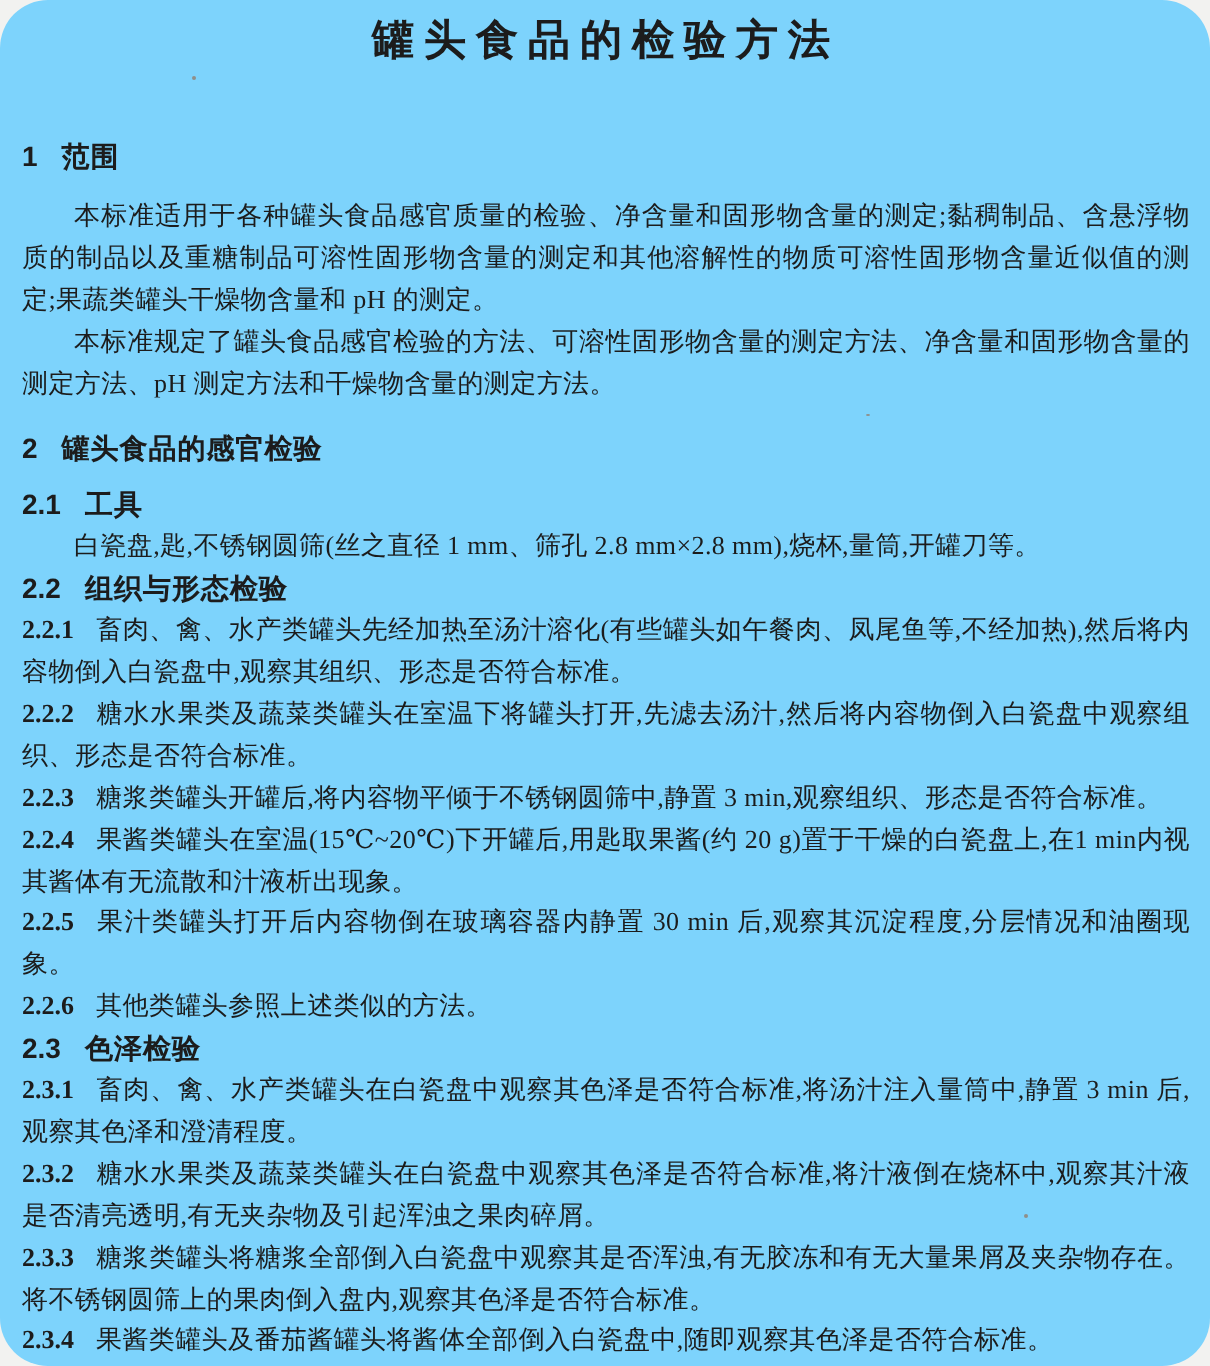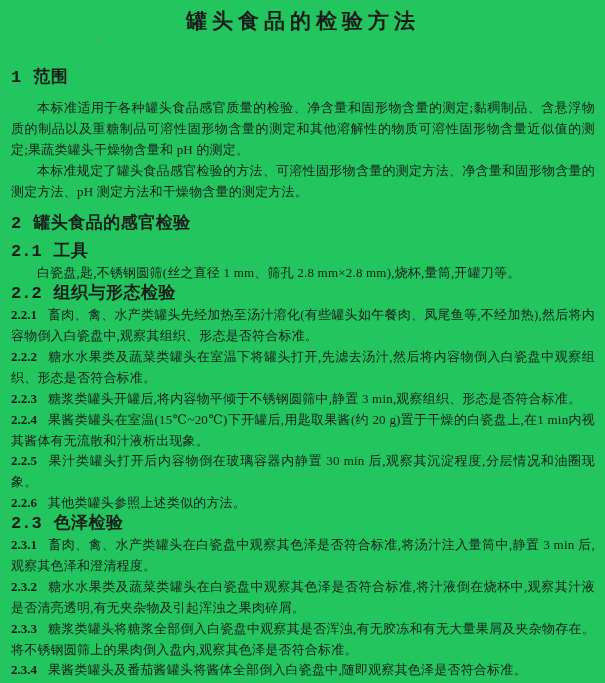--- a/index.html
+++ b/index.html
@@ -6,38 +6,39 @@
   body{
     width:605px;height:683px;
     background:#f2f2f0;
     font-family:"Liberation Serif","DejaVu Serif",serif;
   }
   .page{
     position:relative;
     box-sizing:border-box;
     width:605px;height:683px;
     padding:6px 10px 0 11px;
-    background:#22c55e;
+    background:#7dd3fc;
     color:#1c1c1c;
     overflow:hidden;
+    border-radius:24px;
   }
   .doc-title{
     margin:0 0 32px 0;
     font-family:"Liberation Sans","DejaVu Sans",sans-serif;
     font-weight:bold;
     font-size:21px;
     line-height:30px;
     letter-spacing:5px;
     text-align:center;
   }
   .hd{
     margin:0;
-    font-family:Liberation Mono, monospace;
+    font-family:Liberation Sans, sans-serif;
     font-weight:bold;
-    font-size:17px;
+    font-size:14px;
     line-height:20.9px;
     letter-spacing:0.5px;
   }
   .hd .hnum{margin-right:12px;letter-spacing:0;}
   .hd-scope{margin-bottom:9px;}
   .hd-s2{margin-top:12px;}
   .hd-21{margin-top:7px;}
   .body-p{
     margin:0;
     font-size:13px;

